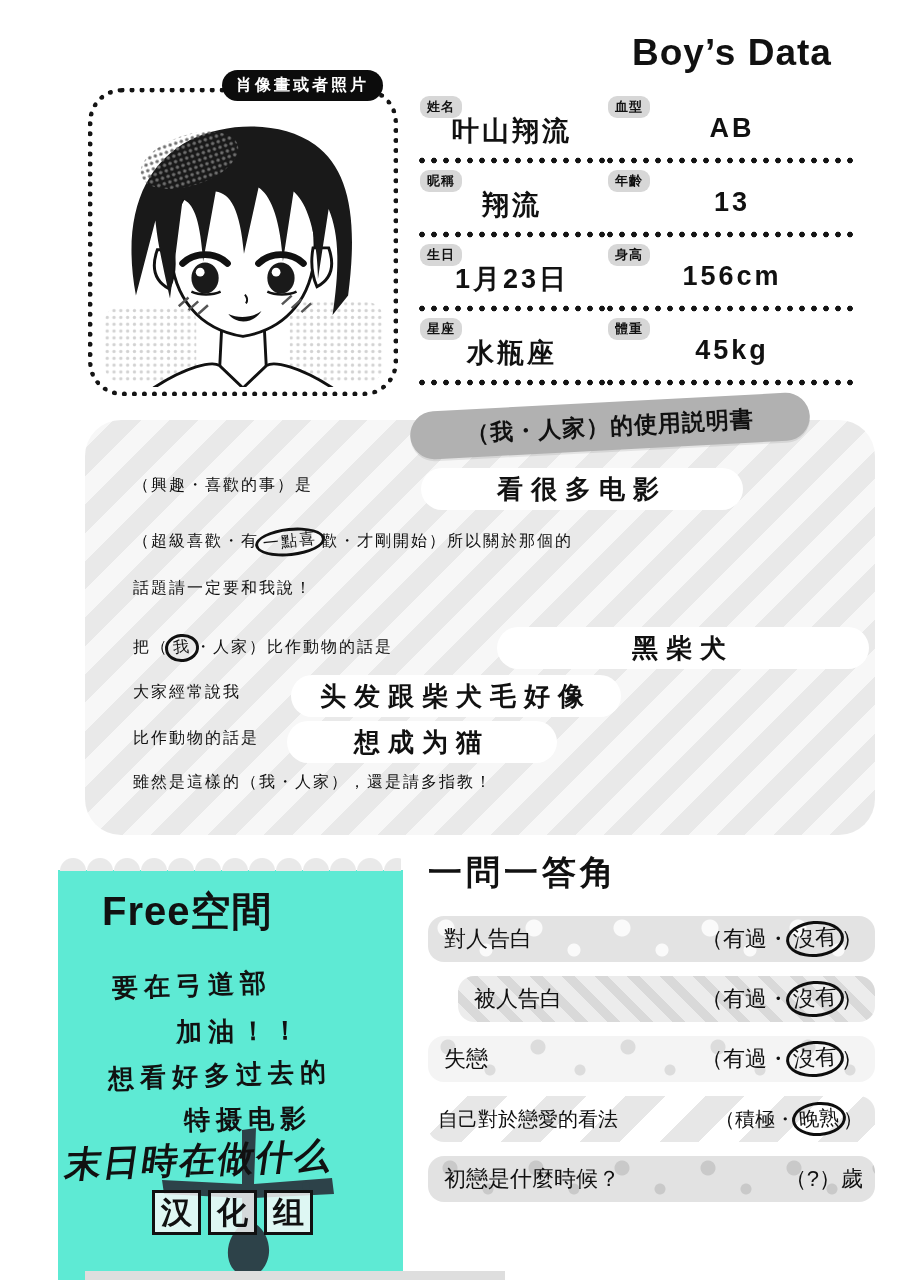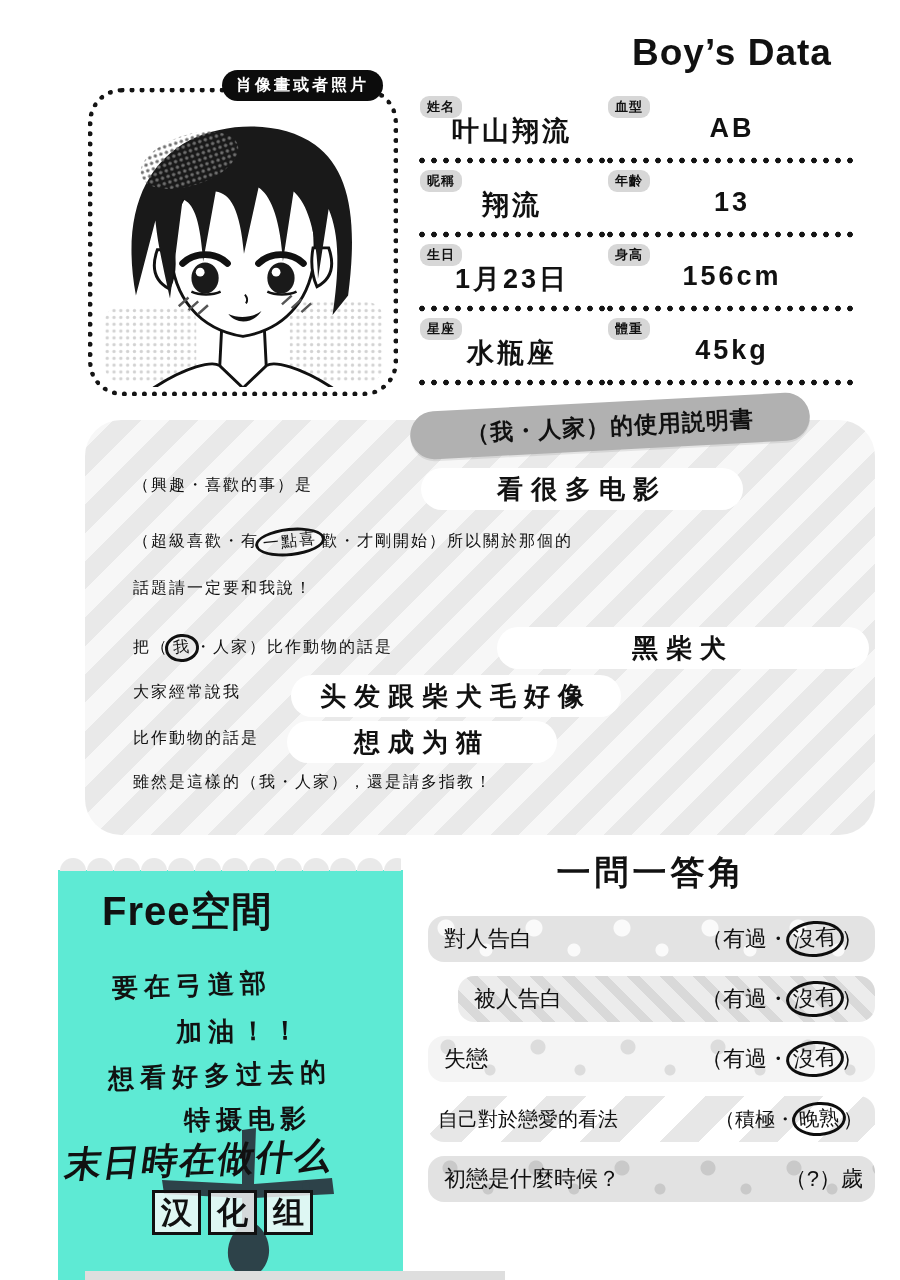--- a/index.html
+++ b/index.html
@@ -56,21 +56,21 @@
   .fn4{left:126px;top:232px;transform:rotate(-1deg);}
   .wm-ink{position:absolute;left:80px;top:258px;width:220px;height:150px;opacity:.95;}
   .wm-line1{position:absolute;left:8px;top:266px;font-size:36px;font-weight:900;letter-spacing:2px;
             transform:skewX(-10deg) rotate(-2deg);white-space:nowrap;}
   .wm-line2{position:absolute;left:94px;top:320px;display:flex;gap:7px;}
   .wm-box{border:3px solid #111;background:rgba(250,250,250,.82);font-size:31px;font-weight:800;
           padding:1px 6px;line-height:1.2;}
 
   
   .qa{position:absolute;left:428px;top:850px;width:447px;}
-  .qa-title{text-align:center;font-size:34px;font-weight:900;letter-spacing:4px;margin:0 0 20px 0;}
+  .qa-title{font-size:34px;font-weight:900;letter-spacing:4px;margin:0 0 20px 0;}
   .qa-row{position:relative;height:46px;border-radius:16px;margin-bottom:14px;display:flex;
           align-items:center;justify-content:space-between;padding:0 12px 0 16px;
           font-size:22px;box-sizing:border-box;white-space:nowrap;}
   .qa-row.small{font-size:20px;padding-left:10px;gap:16px;}
   .qa-ans{display:flex;align-items:center;}
   .qa-circ{display:inline-block;border:3.5px solid #0e0e0e;border-radius:50%;
            padding:2px 4px 4px;margin:0 -3px;transform:rotate(-4deg);line-height:1.1;}
   .bg-dots-white{background-color:#e3e3e3;
       background-image:radial-gradient(circle at 18px 12px,#fafafa 8px,transparent 9px),
                        radial-gradient(circle at 58px 34px,#fafafa 6px,transparent 7px);

